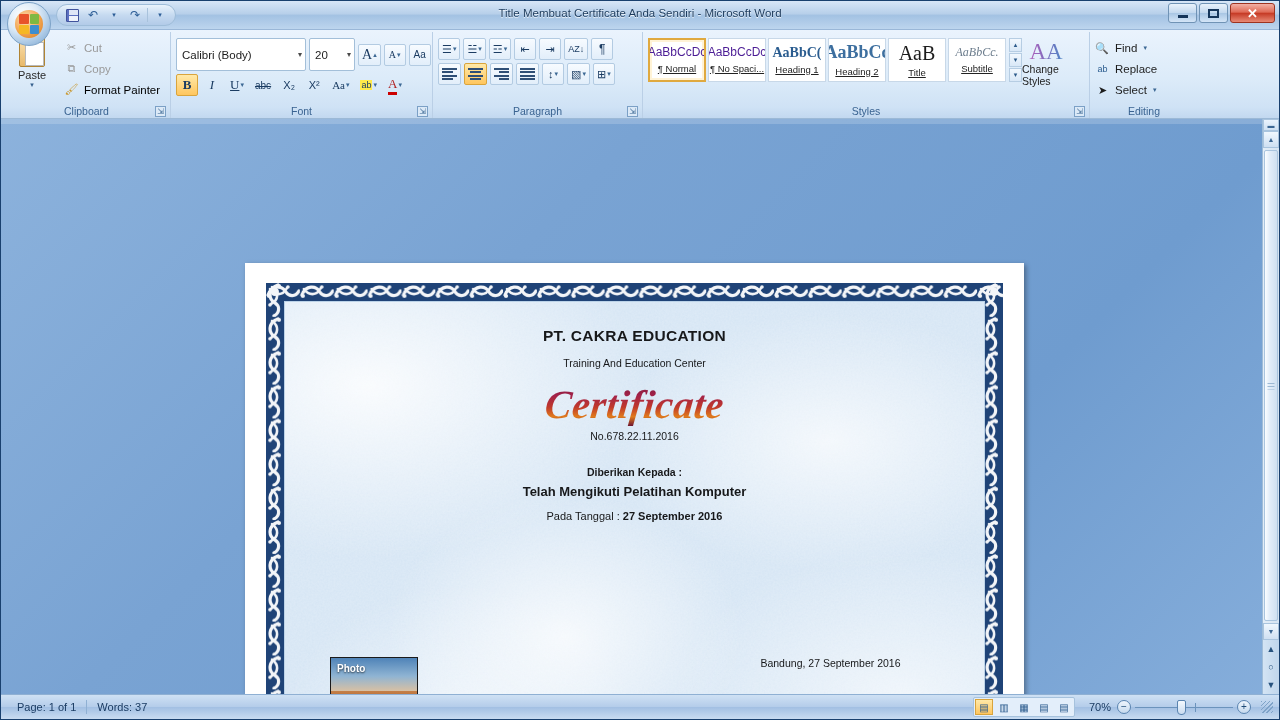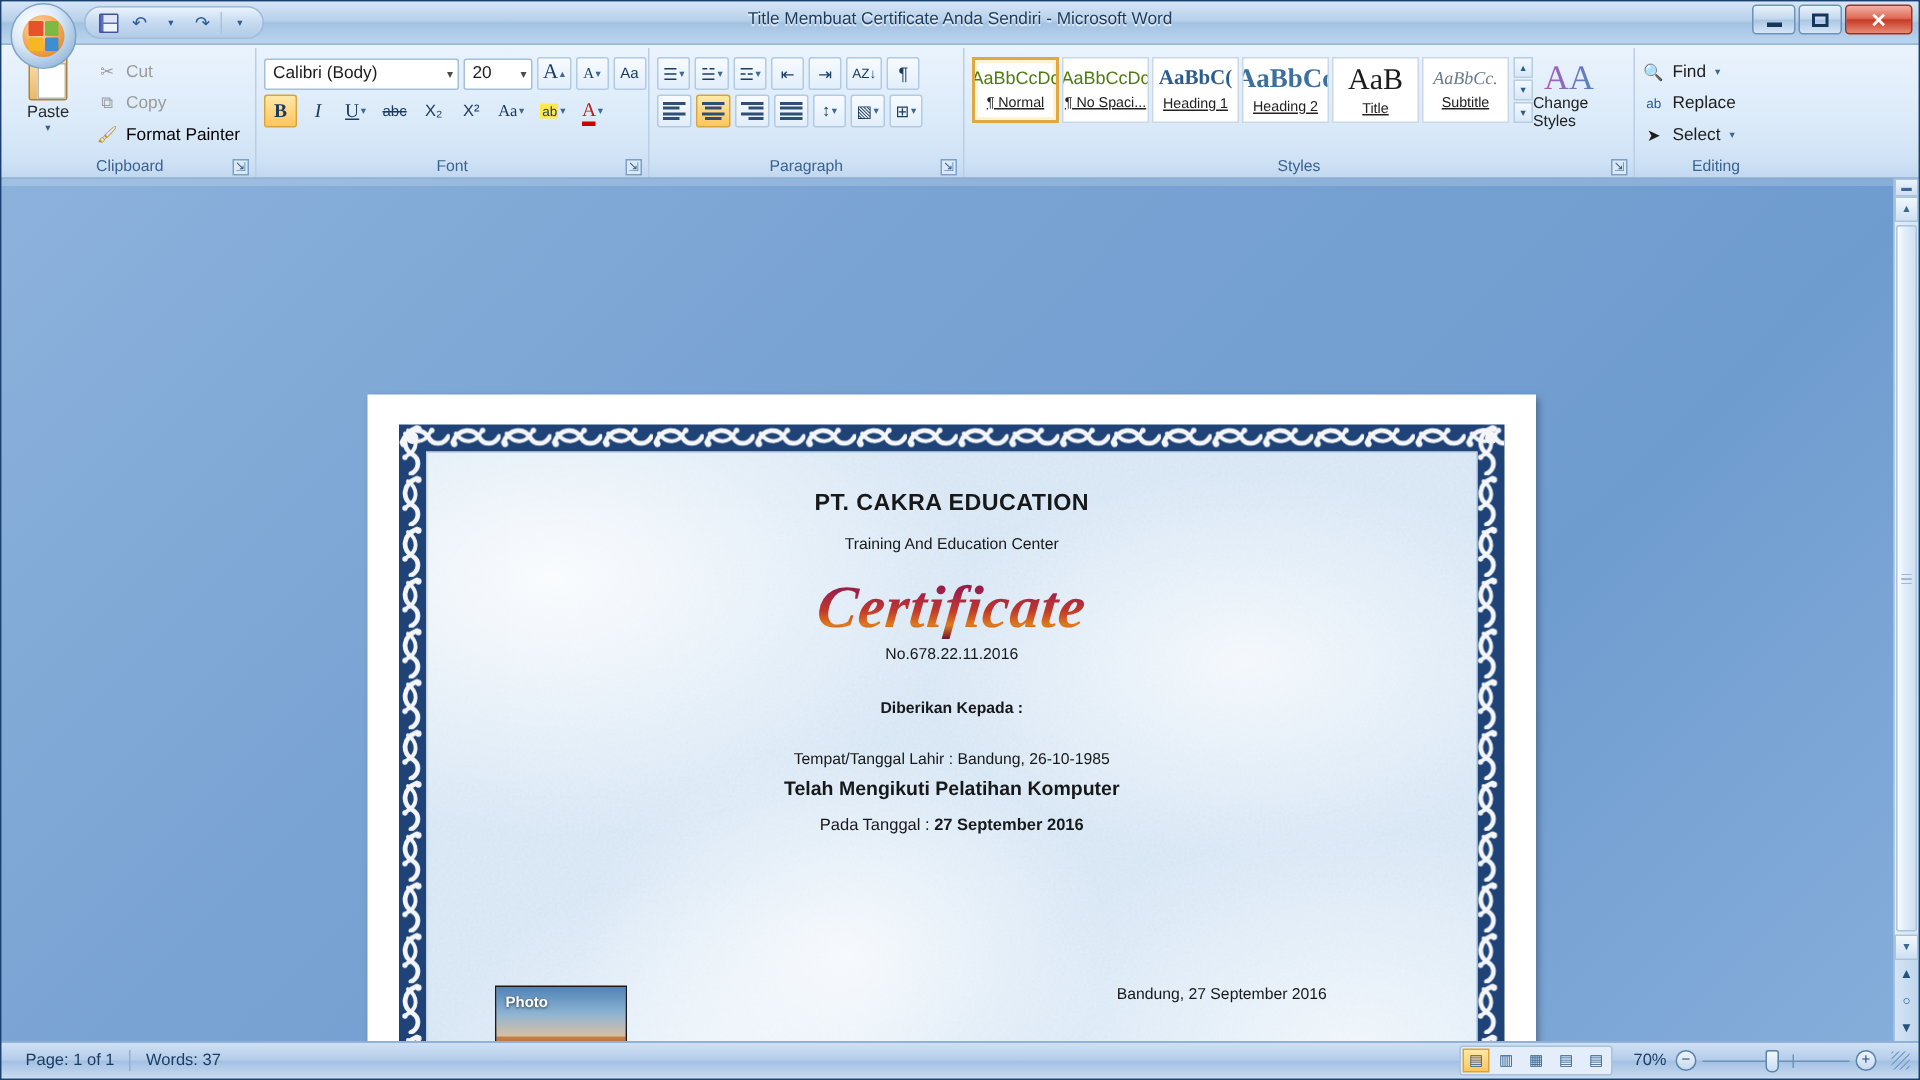--- a/index.html
+++ b/index.html
@@ -152,21 +152,21 @@
     display: flex; align-items: center; gap: 5px; height: 19px;
     font-size: 11.5px; padding: 0 4px; border-radius: 2px;
   }
   .clip-cmd.dim { color: #9a9a9a; }
   .mini-ico { width: 15px; height: 15px; display:flex; align-items:center; justify-content:center; font-size: 11px; }
 
   
   .row { display: flex; align-items: center; gap: 3px; }
   .row + .row { margin-top: 3px; }
   .combo {
-    height: 21px; border: 1px solid #a3bfd9; background: #fff;
+    height: 33px; border: 1px solid #a3bfd9; background: #fff;
     display: flex; align-items: center; font-size: 11.5px; color: #1c1c1c;
     padding: 0 3px 0 5px; border-radius: 2px;
   }
   .combo .caret { margin-left: auto; font-size: 8px; color: #4a4a4a; padding-left: 6px; }
   .fbtn {
     min-width: 22px; height: 22px; padding: 0 3px;
     display: flex; align-items: center; justify-content: center;
     font-size: 12px; color: #1b3c62; border: 1px solid transparent; border-radius: 2px;
   }
   .fbtn.on {
@@ -178,21 +178,21 @@
   .align-ico { width: 15px; height: 12px; display:flex; flex-direction:column; justify-content:space-between; }
   .align-ico i { display:block; height:2px; background:#2f4f77; }
 
   
   .style-card {
     width: 58px; height: 44px; background: #fff; border: 1px solid #c8d8e8;
     display: flex; flex-direction: column; align-items: center; justify-content: center;
     margin-right: 2px; overflow: hidden;
   }
   .style-card.sel { border: 2px solid #e0a93f; box-shadow: inset 0 0 0 2px #fff3d6; }
-  .style-prev { font-size: 12px; color: #4d7c0f; white-space: nowrap; line-height: 1.1; }
+  .style-prev { font-size: 12px; color: #4c1d95; white-space: nowrap; line-height: 1.1; }
   .style-name { font-size: 9.5px; color: #222; white-space: nowrap; margin-top: 3px; text-decoration: underline; }
   .style-prev.h1 { font-size: 14px; color: #2a5c8f; font-weight: bold; font-family: "Liberation Serif", serif; }
   .style-prev.h2 { font-size: 18px; color: #3d6f9f; font-weight: bold; font-family: "Liberation Serif", serif; }
   .style-prev.title { font-size: 20px; color: #1c1c1c; font-family: "Liberation Serif", serif; }
   .style-prev.sub { font-size: 12px; color: #6b7c8c; font-style: italic; font-family: "Liberation Serif", serif; }
   .gal-scroll { display: flex; flex-direction: column; gap: 1px; margin-left: 1px; }
   .gal-btn {
     width: 13px; height: 14px; border: 1px solid #b6cde3; font-size: 7px;
     background: linear-gradient(180deg,#f2f8fe,#d9e8f7);
     display: flex; align-items: center; justify-content: center; color: #2d5b8b;
@@ -253,21 +253,21 @@
   .given { font-size: 10.5px; font-weight: bold; margin-top: 24px; }
   .recipient {
     font-family: "Liberation Serif", serif; font-style: italic;
     font-size: 24px; margin-top: 17px; letter-spacing: 1.5px; color: #111;
   }
   .birth { font-size: 10.5px; margin-top: 22px; }
   .course { font-size: 13px; font-weight: bold; margin-top: 6px; }
   .on-date { font-size: 11px; margin-top: 11px; }
   .on-date b { font-weight: bold; }
 
-  .sig-block { position: absolute; right: 62px; top: 355px; width: 215px; text-align: center; }
+  .sig-block { position: absolute; right: 46px; top: 355px; width: 215px; text-align: center; }
   .sig-place { font-size: 10.5px; }
 
   .photo-box {
     position: absolute; left: 45px; top: 355px; width: 88px; height: 100px;
     border: 1px solid #1a1a1a; overflow: hidden;
     background: linear-gradient(180deg,#6f9ac6 0%,#9dbcd8 26%,#c98a52 30%,#b4602a 45%,#8a3f18 72%,#5d2a12 100%);
   }
   .photo-box .sky { position:absolute; left:0; right:0; top:0; height:34%;
     background: linear-gradient(180deg,#4f83b8 0%,#8fb4d3 55%,#d8c0a3 100%); }
   .photo-label {
@@ -632,21 +632,20 @@
               </filter>
             <rect width="700" height="470" filter="url(#fuzz)"></rect>
           </svg>
 
           <div class="cert-content">
             <div class="org-name">PT. CAKRA EDUCATION</div>
             <div class="org-sub">Training And Education Center</div>
             <div class="cert-word">Certificate</div>
             <div class="cert-no">No.678.22.11.2016</div>
             <div class="given">Diberikan Kepada :</div>
-            <div class="birth">Tempat/Tanggal Lahir : Bandung, 26-10-1985</div>
             <div class="course">Telah Mengikuti Pelatihan Komputer</div>
             <div class="on-date">
               <span>Pada Tanggal : </span><b>27 September 2016</b>
             </div>
 
             <div class="photo-box">
               <div class="sky"></div>
 
               <div class="photo-label">Photo</div>
             </div>

